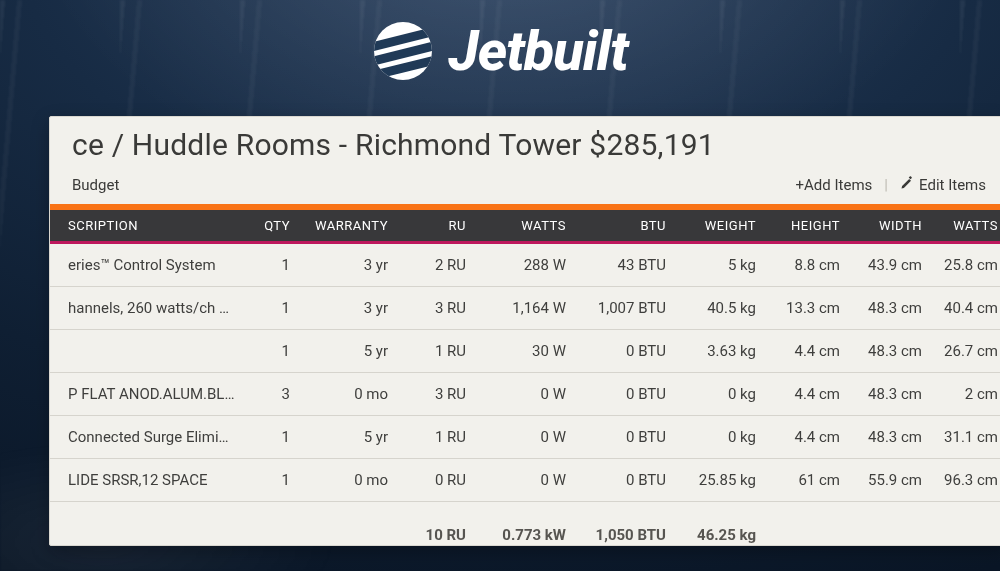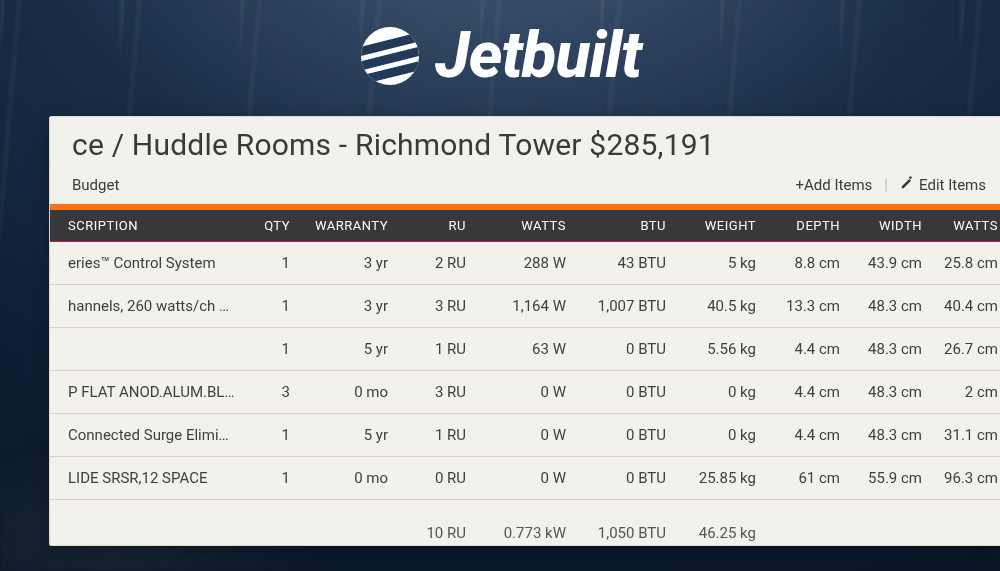--- a/index.html
+++ b/index.html
@@ -19,21 +19,21 @@
       radial-gradient(1.5px 1.5px at 12% 70%, rgba(255,255,255,0.3) 50%, transparent 52%),
       radial-gradient(40% 30% at 10% 95%, rgba(255,255,255,0.06) 0%, rgba(255,255,255,0) 60%);
     filter: blur(1px);
   }
 
   .brand {
     position: absolute; top: 18px; left: 0; right: 0;
     display: flex; align-items: center; justify-content: center; gap: 14px;
     color: #fff;
   }
-  .brand .word { font-size: 64px; font-weight: 800; font-style: italic; letter-spacing: -1px; }
+  .brand .word { font-size: 56px; font-weight: 800; font-style: italic; letter-spacing: -1px; }
   .brand svg { display: block; }
 
   .panel {
     position: absolute; top: 116px; left: 49px; width: 958px; height: 430px;
     background: #f2f1ec; border: 1px solid #d9d7d0; border-radius: 2px;
     box-shadow: 0 6px 18px rgba(0,0,0,0.28);
     overflow: hidden;
   }
 
   .titlebar { padding: 10px 18px 2px 22px; }
@@ -45,33 +45,33 @@
     font-size: 15px; color: #3a3a38;
   }
   .subbar .grow { flex: 1; }
   .subbar .act { display: inline-flex; align-items: center; gap: 5px; color: #3a3a38; font-size: 15px; cursor: pointer; }
   .subbar .sep { margin: 0 12px; color: #bdbbb3; }
 
   table.data { width: 100%; border-collapse: collapse; table-layout: fixed; }
   table.data thead th {
     background: #38383a; color: #fff; font-weight: 400; font-size: 13px;
     padding: 8px 10px; text-align: right; letter-spacing: .5px;
-    border-bottom: 1px solid #be185d;
+    border-bottom: 3px solid #be185d;
   }
   table.data thead th.desc { text-align: left; padding-left: 18px; }
   table.data tbody td {
     border-bottom: 1px solid #d6d4cd; color: #3f3f3d;
     font-size: 15px; padding: 12px 10px; text-align: right;
   }
   table.data tbody td.desc {
     text-align: left; padding-left: 18px;
     white-space: nowrap; overflow: hidden; text-overflow: ellipsis;
   }
   table.data tbody tr.total td {
-    font-weight: 400; color: #575551;
+    font-weight: 700; color: #575551;
     border-top: 1px solid #c9c7bf; border-bottom: none;
     padding-top: 24px; padding-bottom: 16px;
   }
   col.c-desc  { width: 195px; }
   col.c-qty   { width: 55px; }
   col.c-warr  { width: 98px; }
   col.c-ru    { width: 78px; }
   col.c-watts { width: 100px; }
   col.c-btu   { width: 100px; }
   col.c-weight{ width: 90px; }
@@ -140,21 +140,21 @@
     </colgroup>
     <thead>
       <tr>
         <th class="desc">SCRIPTION</th>
         <th>QTY</th>
         <th>WARRANTY</th>
         <th>RU</th>
         <th>WATTS</th>
         <th>BTU</th>
         <th>WEIGHT</th>
-        <th>DEPTH</th>
+        <th>HEIGHT</th>
         <th>WIDTH</th>
         <th>WATTS</th>
       </tr>
     </thead>
     <tbody>
 
       <tr>
           <td class="desc">eries™ Control System</td>
           <td>1</td>
           <td>3 yr</td>
@@ -176,23 +176,23 @@
           <td>40.5 kg</td>
           <td>13.3 cm</td>
           <td>48.3 cm</td>
           <td>40.4 cm</td>
         </tr>
         <tr>
           <td class="desc"></td>
           <td>1</td>
           <td>5 yr</td>
           <td>1 RU</td>
-          <td>63 W</td>
-          <td>0 BTU</td>
-          <td>5.56 kg</td>
+          <td>30 W</td>
+          <td>0 BTU</td>
+          <td>3.63 kg</td>
           <td>4.4 cm</td>
           <td>48.3 cm</td>
           <td>26.7 cm</td>
         </tr>
         <tr>
           <td class="desc">P FLAT ANOD.ALUM.BLANK</td>
           <td>3</td>
           <td>0 mo</td>
           <td>3 RU</td>
           <td>0 W</td>

